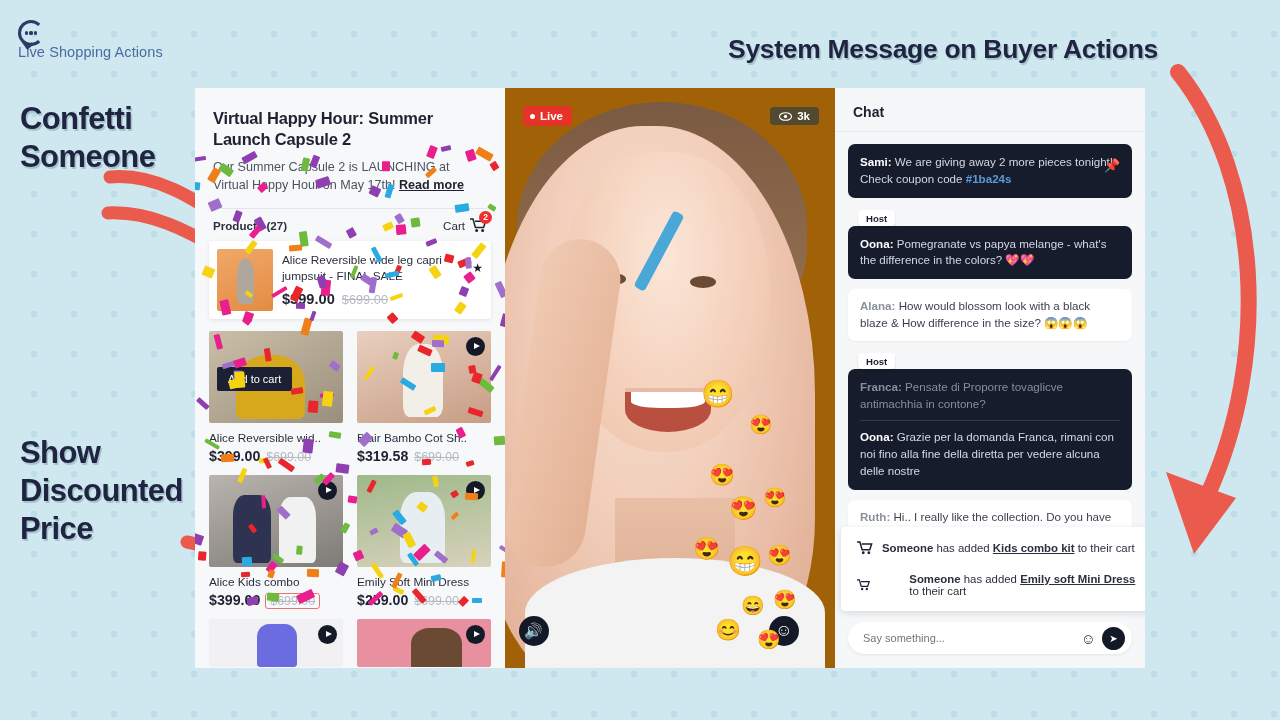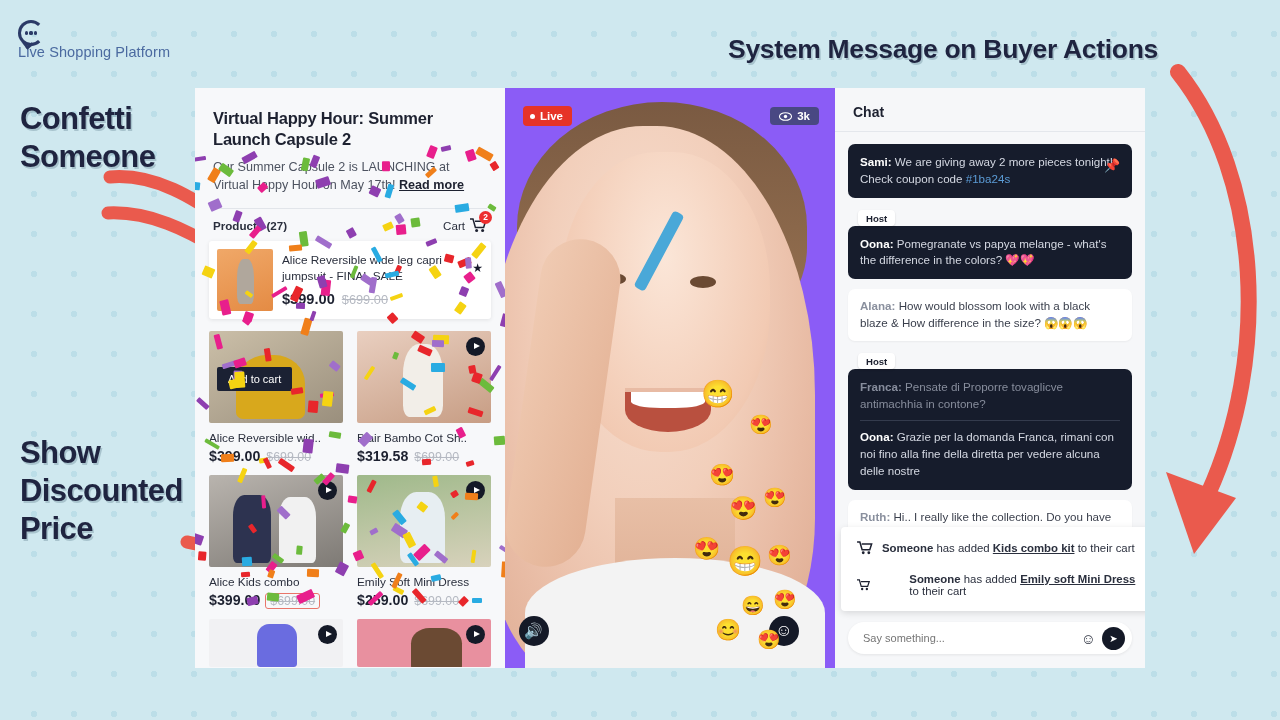--- a/index.html
+++ b/index.html
@@ -134,21 +134,21 @@
     content: ""; border-left: 6px solid #fff; border-top: 3.8px solid transparent;
     border-bottom: 3.8px solid transparent; margin-left: 2px;
   }
   #addcart {
     position: absolute; left: 8px; top: 36px; background: #1b2133; color: #fff;
     font-size: 11px; padding: 6px 11px; border-radius: 2px; white-space: nowrap;
   }
   .half { height: 48px !important; overflow: hidden; }
 
   
-  #video { width: 330px; position: relative; overflow: hidden; background: #8b5cf6; }
+  #video { width: 330px; position: relative; overflow: hidden; background: #a16207; }
   #video .skin {
     position: absolute; left: -20px; top: 38px; width: 330px; height: 560px;
     background: radial-gradient(ellipse at 48% 32%, #f6ded0 0%, #f2cfbb 40%, #e8bba4 70%, #dca98f 100%);
     border-radius: 48% 48% 30% 30%;
   }
   #video .hair {
     position: absolute; left: 12px; top: 14px; width: 290px; height: 250px;
     background: linear-gradient(180deg,#7a5a42,#9a7452);
     border-radius: 50% 50% 42% 42%;
   }
@@ -211,21 +211,21 @@
   #chat-head {
     padding: 16px 18px 11px 18px; font-size: 14px; font-weight: bold; color: #1d2130;
     border-bottom: 1px solid #e4e7ec; background: #f6f7f9;
   }
   #msgs { flex: 1; padding: 12px 13px 0 13px; overflow: hidden; }
   .msg { margin-bottom: 10px; font-size: 11.6px; line-height: 1.45; }
   .msg.dark { background: #161c2c; color: #d4d8e2; border-radius: 7px; padding: 10px 12px; position: relative; }
   .msg.light { background: #fff; color: #3a3f4c; border-radius: 7px; padding: 9px 12px; box-shadow: 0 1px 2px rgba(0,0,0,0.05); }
   .msg .who { font-weight: bold; color: #fff; }
   .msg.light .who { font-weight: bold; color: #8a909e; }
-  .coupon { color: #5b9bd5; }
+  .coupon { color: #5b9bd5; font-weight: bold; }
   #pin { position: absolute; right: 11px; top: 13px; font-size: 13px; color: #fff; }
   .host-tag {
     display: inline-block; background: #fff; color: #1d2130; font-size: 9.6px;
     font-weight: bold; padding: 2.5px 8px; border-radius: 4px;
     box-shadow: 0 1px 2px rgba(0,0,0,0.15); margin-left: 10px; margin-bottom: -5px;
     position: relative; z-index: 2;
   }
   .msg .sep { border-top: 1px solid #343b4d; margin: 8px 0; }
   .msg .dim { color: #878d9c; }
 
@@ -262,21 +262,21 @@
 
 <div id="logo">
   <div class="word">
     <span class="bubble">
       <i></i>
         <i></i>
         <i></i>
       <span class="tail"></span>
     </span>
   </div>
-  <div class="sub">Live Shopping Platform</div>
+  <div class="sub">Live Shopping Actions</div>
 </div>
 
 <div class="anno" id="anno-confetti">
   <div>Confetti</div>
   <div>Someone</div>
 </div>
 <div class="anno" id="anno-discount">
   <div>Show</div>
   <div>Discounted</div>
   <div>Price</div>

